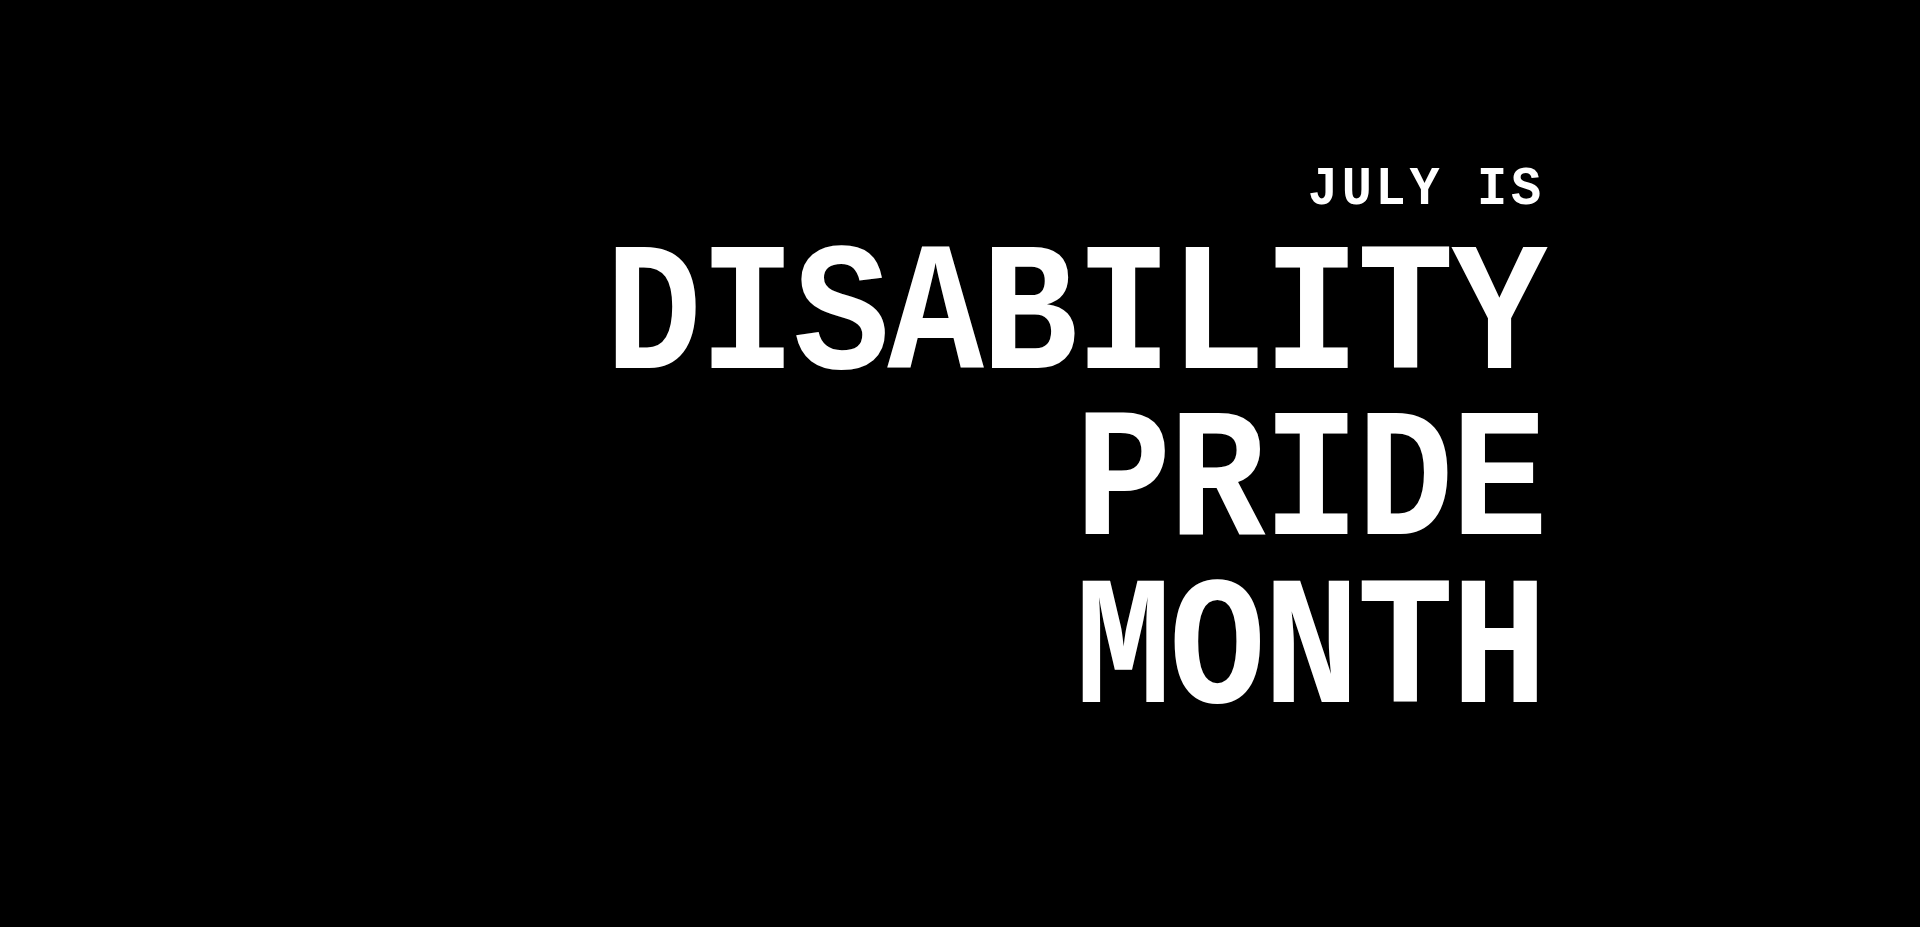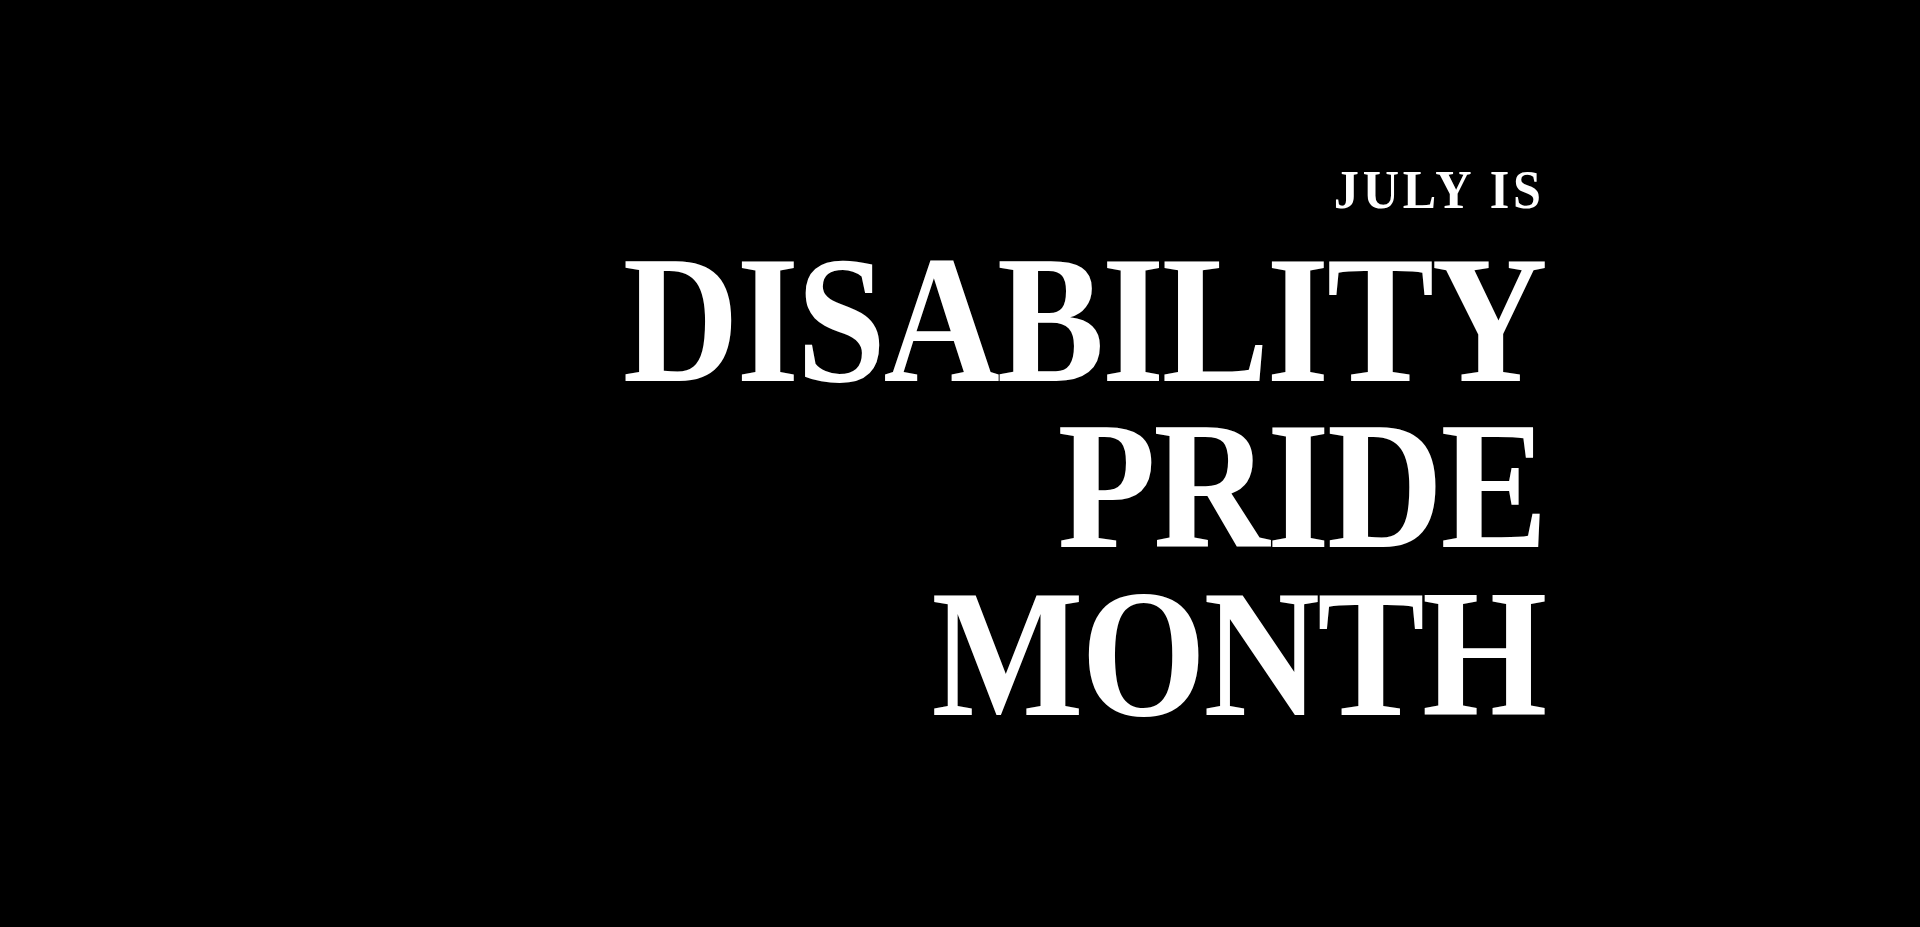--- a/index.html
+++ b/index.html
@@ -7,21 +7,21 @@
     margin: 0;
     padding: 0;
     background: #000000;
   }
   #banner {
     position: relative;
     width: 1920px;
     height: 927px;
     background: #000000;
     overflow: hidden;
-    font-family: Liberation Serif, serif;
+    font-family: Liberation Mono, monospace;
   }
 
   
   #stripes {
     position: absolute;
     left: 0;
     top: 0;
     width: 1920px;
     height: 927px;
     overflow: hidden;

